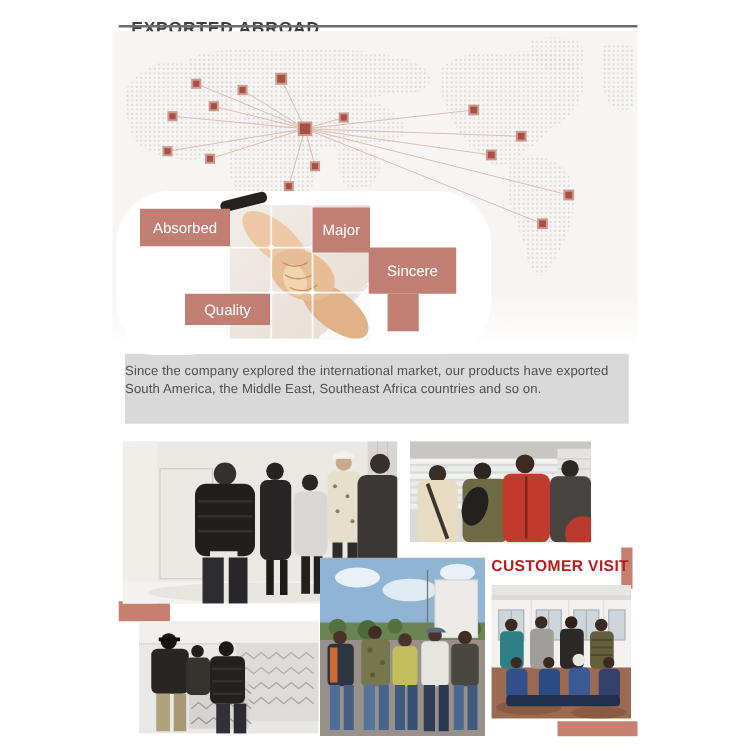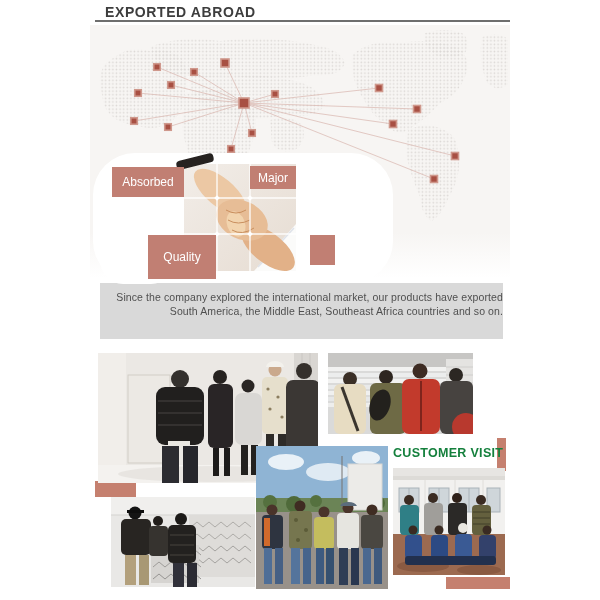--- a/index.html
+++ b/index.html
@@ -1,57 +1,57 @@
 <!DOCTYPE html>
 <html style="--tile: #c17f73; --accent: #c5806f;"><head>
 <meta charset="utf-8">
 <style>
   html,body{margin:0;padding:0;background:#fff;}
   .page{position:relative;width:600px;height:600px;background:#fff;overflow:hidden;
         font-family:"Liberation Sans", sans-serif;}
   
-  .title{position:absolute;left:105px;top:4px;font-size:14px;font-weight:bold;
+  .title{position:absolute;left:105px;top:14px;font-size:14px;font-weight:bold;
          color:#3d3d3d;letter-spacing:.6px;}
   .title-rule{position:absolute;left:95px;top:20px;width:415px;height:2px;background:#6e6e6e;}
   
   .map-wrap{position:absolute;left:90px;top:25px;width:420px;height:253px;
             background:linear-gradient(#f7f5f3 82%,#ffffff);}
   .map-svg{position:absolute;left:0;top:0;}
   
   .blob{position:absolute;background:#fff;z-index:2;}
   .blob-main{left:93px;top:153px;width:300px;height:130px;border-radius:42px;}
   .blob-r{left:338px;top:183px;width:54px;height:72px;border-radius:36px;}
   .blob-b{left:100px;top:238px;width:74px;height:46px;border-radius:24px;}
   .pen{position:absolute;left:176px;top:157px;width:38px;height:9px;background:#262220;
        border-radius:4px;transform:rotate(-14deg);z-index:4;}
   .tile{position:absolute;background:var(--tile,#c17f73);color:#fff;display:flex;
         align-items:center;justify-content:center;font-size:12px;z-index:4;}
   .t-absorbed{left:112px;top:167px;width:72px;height:30px;}
-  .t-major{left:250px;top:166px;width:46px;height:23px;}
+  .t-major{left:250px;top:166px;width:46px;height:36px;}
   .t-sincere{left:295px;top:198px;width:70px;height:37px;}
   .t-sub{left:310px;top:235px;width:25px;height:30px;}
-  .t-quality{left:148px;top:235px;width:68px;height:44px;}
+  .t-quality{left:148px;top:235px;width:68px;height:25px;}
   .hs-photo{position:absolute;left:184px;top:164px;width:112px;height:107px;z-index:3;}
   
   .desc{position:absolute;left:100px;top:283px;width:403px;height:56px;background:#d9d9d9;
-        color:#4f4f4f;font-size:10.5px;line-height:14px;text-align:right;
+        color:#4f4f4f;font-size:10.5px;line-height:14px;text-align:left;
         padding-top:7px;box-sizing:border-box;letter-spacing:.1px;}
   .desc div{white-space:nowrap;}
   
   .photo{position:absolute;overflow:hidden;}
   .ph1{left:98px;top:353px;width:220px;height:130px;z-index:1;}
   .ph2{left:328px;top:353px;width:145px;height:81px;z-index:1;}
   .ph3{left:256px;top:446px;width:132px;height:143px;z-index:3;}
   .ph4{left:111px;top:497px;width:144px;height:90px;z-index:2;}
   .ph5{left:393px;top:468px;width:112px;height:107px;z-index:2;}
   .accent{position:absolute;background:var(--accent,#c5806f);z-index:0;}
   .acc-left{left:95px;top:481px;width:41px;height:16px;}
   .acc-br{left:446px;top:577px;width:64px;height:12px;}
   .cv-head{position:absolute;left:393px;top:446px;font-size:12.5px;font-weight:bold;
-           color:#15803d;letter-spacing:.3px;white-space:nowrap;z-index:2;}
+           color:#b91c1c;letter-spacing:.3px;white-space:nowrap;z-index:2;}
   .cv-bar{position:absolute;left:497px;top:438px;width:9px;height:33px;z-index:1;
           background:var(--accent,#c5806f);}
 </style>
 </head>
 <body>
 
 <div class="page">
 
   <div class="title">EXPORTED ABROAD</div>
   <div class="title-rule"></div>
@@ -152,20 +152,23 @@
       </g>
     </svg>
   </div>
 
   <div class="tile t-absorbed">
     <span>Absorbed</span>
   </div>
   <div class="tile t-major">
     <span>Major</span>
   </div>
+  <div class="tile t-sincere">
+    <span>Sincere</span>
+  </div>
   <div class="tile t-sub"></div>
   <div class="tile t-quality">
     <span>Quality</span>
   </div>
 
   <div class="desc">
     <div>Since the company explored the international market, our products have exported</div>
     <div>South America, the Middle East, Southeast Africa countries and so on.</div>
   </div>
 

